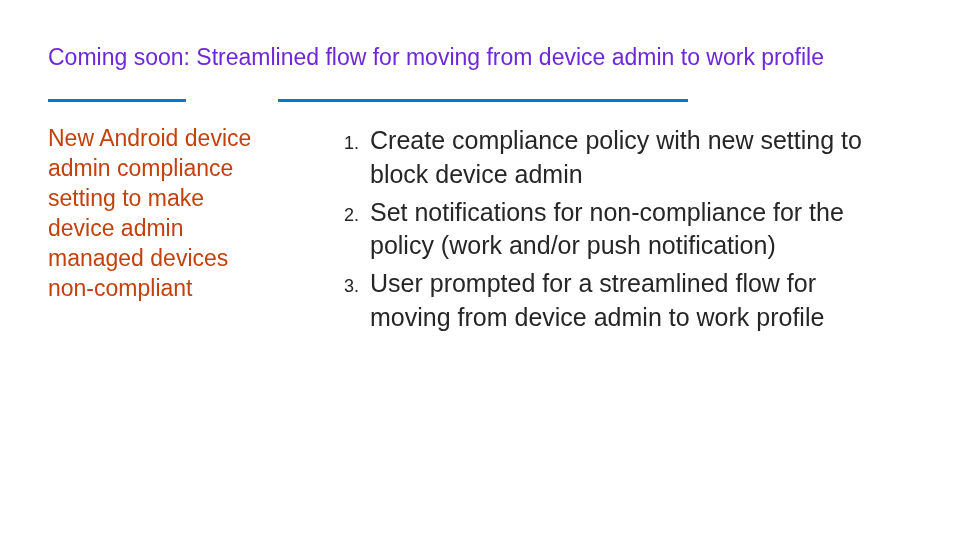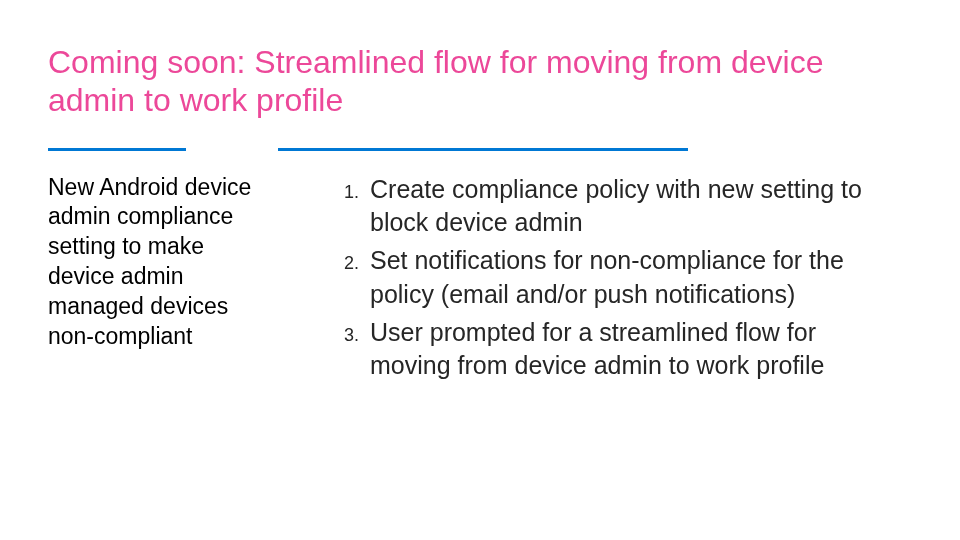--- a/index.html
+++ b/index.html
@@ -10,24 +10,24 @@
     body {
       width: 960px;
       height: 540px;
       font-family: "Segoe UI", "Segoe UI Light", Arial, sans-serif;
       background: #ffffff;
       color: #242424;
       padding: 44px 48px 0 48px;
       overflow: hidden;
     }
     .title {
-      font-size: 32px;
+      font-size: 23px;
       font-weight: 400;
       line-height: 1.18;
-      color: #ec4899;
+      color: #6d28d9;
       margin-bottom: 28px;
       letter-spacing: 0px;
     }
     .accent-row {
       display: flex;
       margin-bottom: 22px;
     }
     .accent-left {
       width: 138px;
       height: 3px;
@@ -45,21 +45,21 @@
       display: flex;
     }
     .left-col {
       width: 230px;
       padding-right: 16px;
     }
     .subhead {
       font-size: 23px;
       font-weight: 400;
       line-height: 1.3;
-      color: #000000;
+      color: #c2410c;
     }
     .right-col {
       padding-left: 60px;
       width: 620px;
     }
     ol.steps {
       list-style: decimal;
       padding-left: 26px;
       font-size: 25px;
       line-height: 1.35;
@@ -84,17 +84,17 @@
   <div class="accent-right"></div>
 </div>
 
 <div class="columns">
   <div class="left-col">
     <div class="subhead">New Android device admin compliance setting to make device admin managed devices non-compliant</div>
   </div>
   <div class="right-col">
     <ol class="steps">
       <li>Create compliance policy with new setting to block device admin</li>
-      <li>Set notifications for non-compliance for the policy (email and/or push notifications)</li>
+      <li>Set notifications for non-compliance for the policy (work and/or push notification)</li>
       <li>User prompted for a streamlined flow for moving from device admin to work profile</li>
     </ol>
   </div>
 </div>
 
 </body></html>

